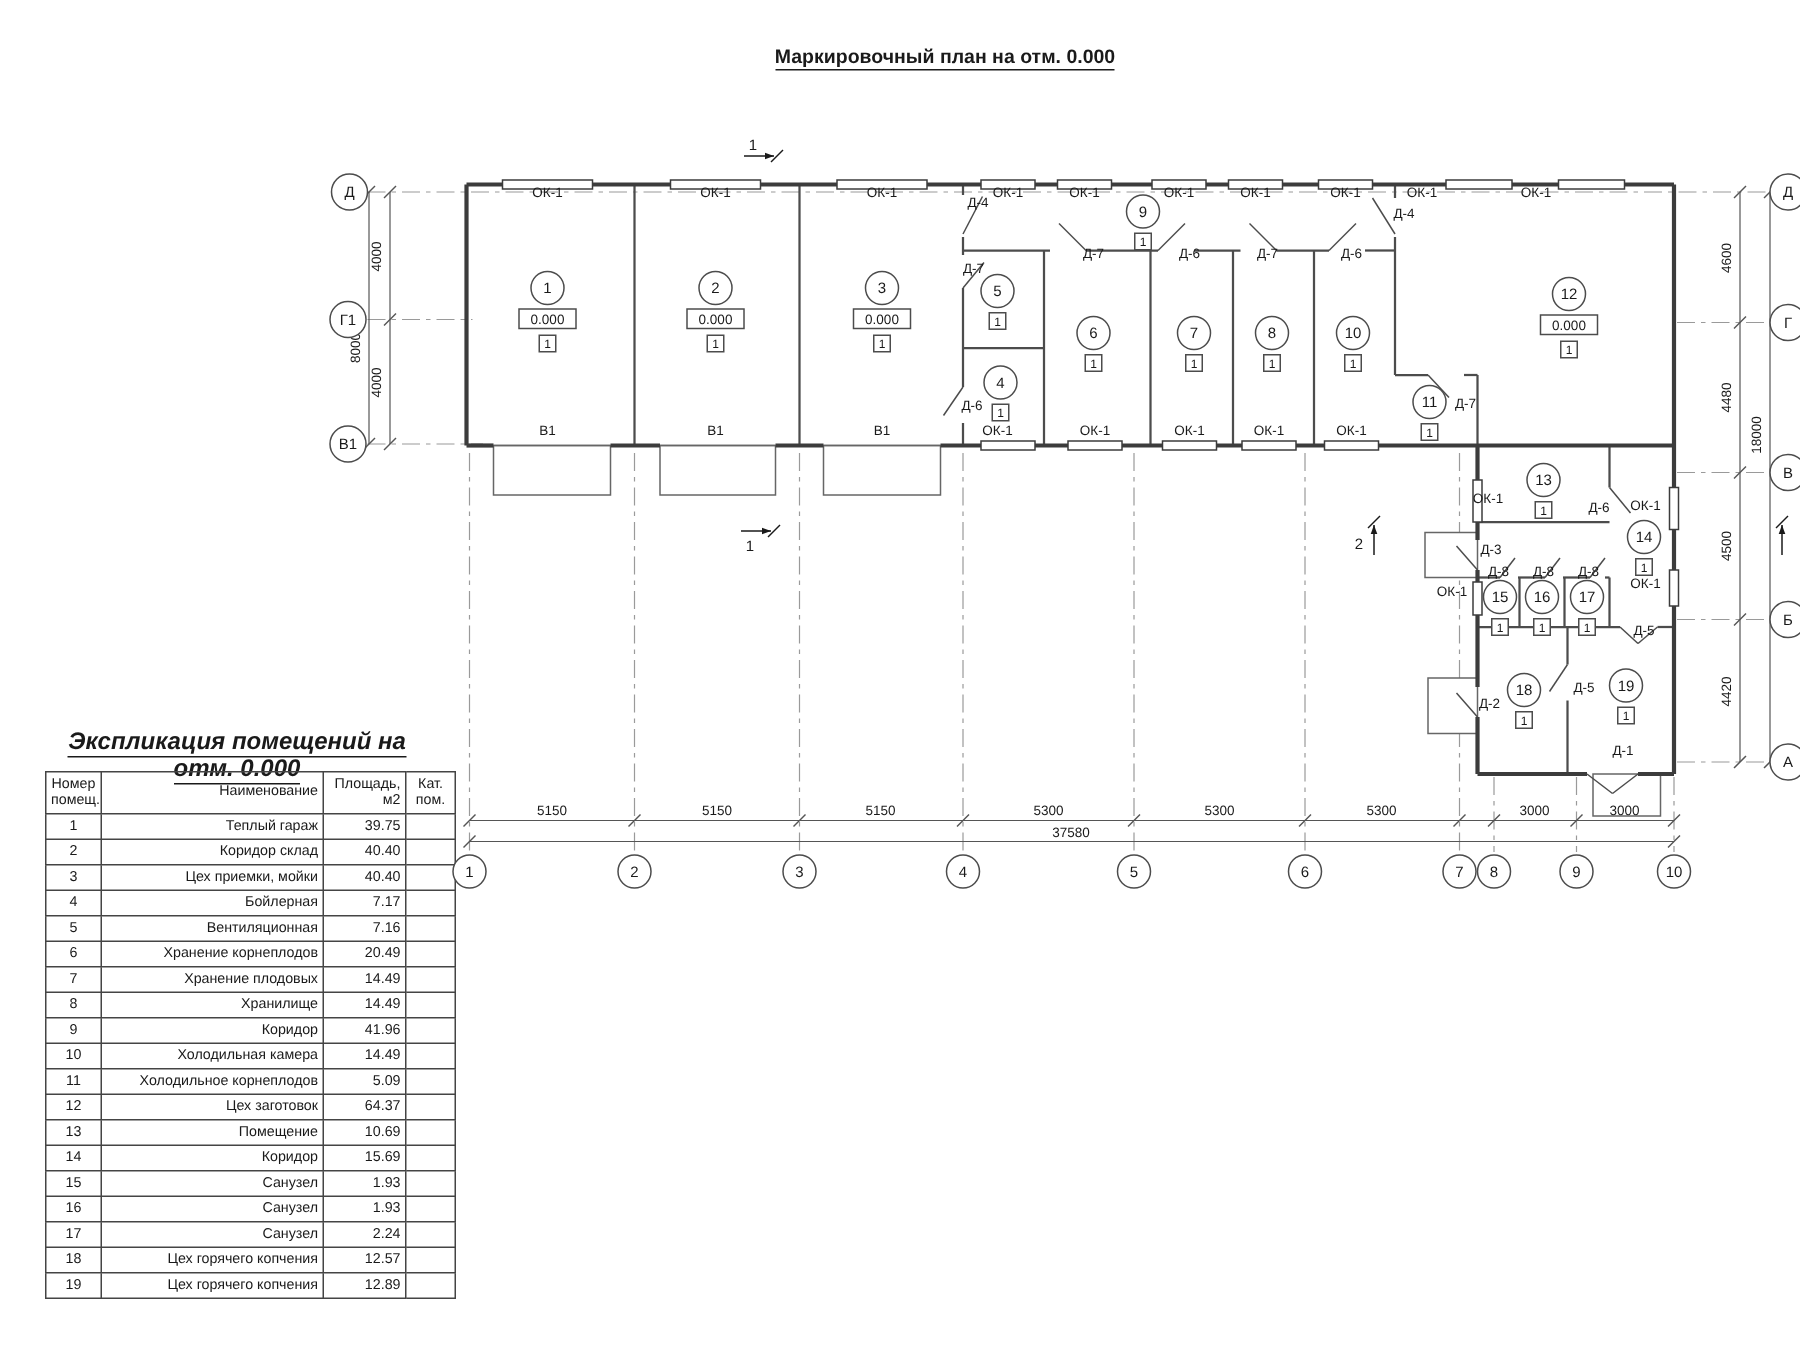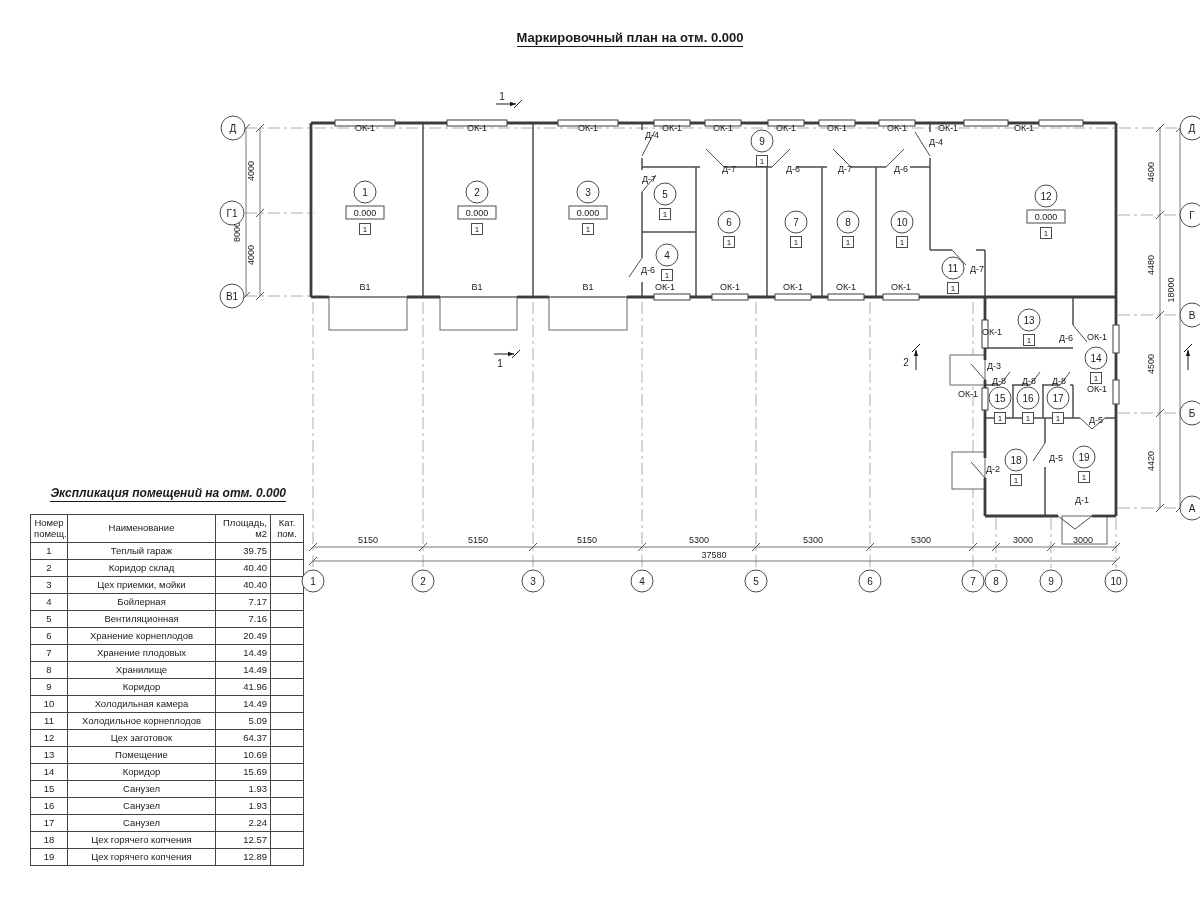--- a/index.html
+++ b/index.html
@@ -1,31 +1,31 @@
 <!DOCTYPE html>
 <html><head>
 <meta charset="utf-8">
 <style>
   html,body{margin:0;padding:0;background:#fff}
   .sheet{position:relative;width:1200px;height:900px;background:#fff;overflow:hidden;
          font-family:"Liberation Sans",sans-serif;color:#1a1a1a}
   .main-title{position:absolute;left:350px;top:30px;width:560px;text-align:center;
               font-size:13px;font-weight:bold}
   .main-title span{border-bottom:1px solid #1a1a1a;padding-bottom:1px}
-  .expl-title{position:absolute;left:30px;top:486px;width:256px;text-align:right;
-              font-size:12px;font-style:italic;font-weight:bold}
+  .expl-title{position:absolute;left:30px;top:486px;width:256px;text-align:center;
+              font-size:16px;font-style:italic;font-weight:bold}
   .expl-title span{border-bottom:1px solid #1a1a1a;padding-bottom:1px}
   .expl{position:absolute;left:30px;top:514px;width:257px}
   table.expl-table{border-collapse:collapse;width:100%;font-size:9.5px;table-layout:fixed;
                    border:1.5px solid #333}
   .expl-table th,.expl-table td{border:1px solid #444;padding:0 3px;height:16px;
                    line-height:1.15;overflow:hidden;white-space:nowrap}
   .expl-table th{font-weight:normal;vertical-align:middle;height:27px}
   .c-num{width:30px;text-align:center}
-  .c-name{width:141px;text-align:center}
+  .c-name{width:141px;text-align:right}
   .c-area{width:48px;text-align:right}
   .c-cat{width:26px;text-align:center}
   .total-lbl{text-align:right}
   svg#plan{position:absolute;left:0;top:0}
   svg text{font-family:"Liberation Sans",sans-serif;fill:#1a1a1a}
 </style>
 </head>
 <body>
 
 <div class="sheet">

